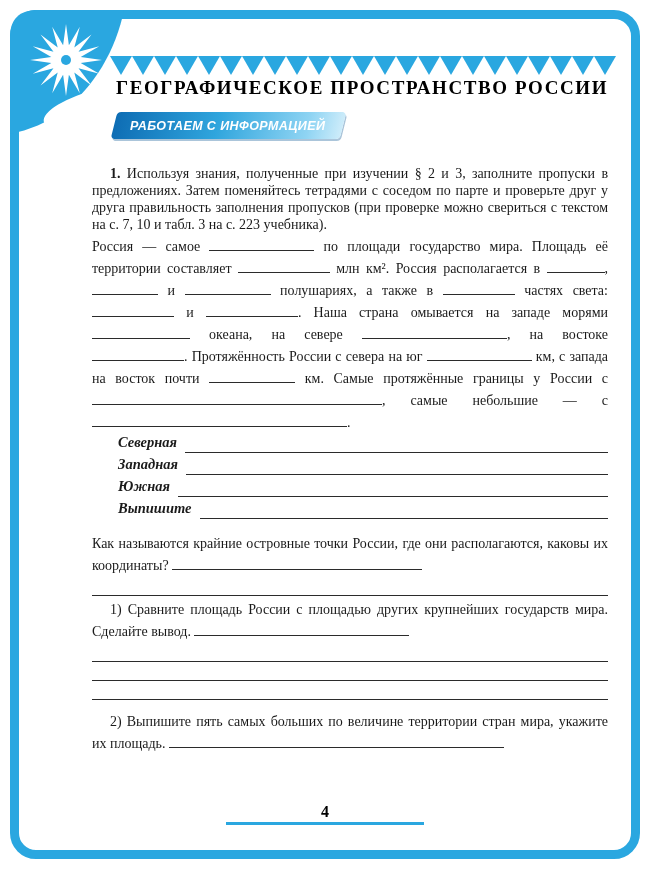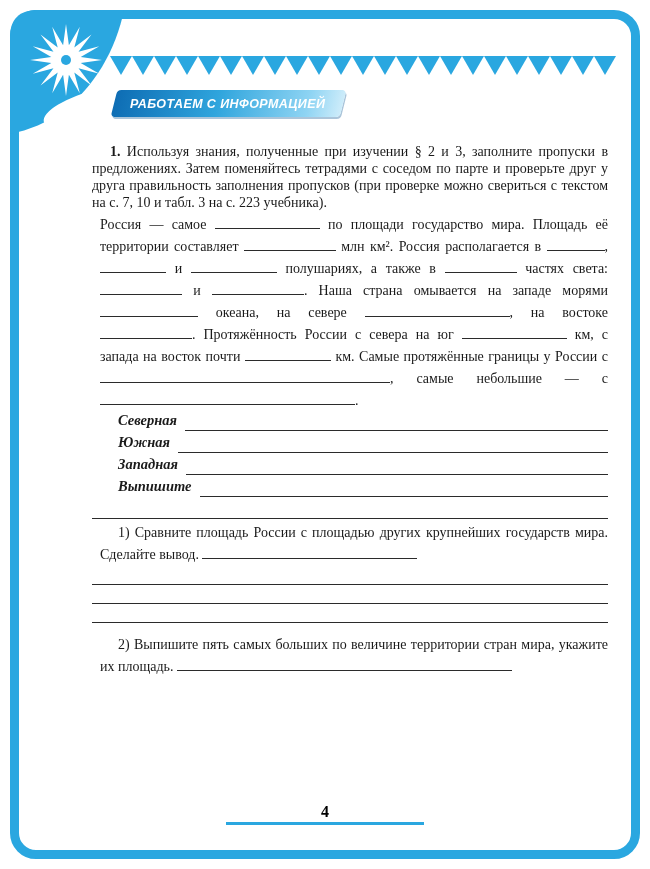--- a/index.html
+++ b/index.html
@@ -52,21 +52,20 @@
 
   .task-intro {
     margin-top:26px; font-size:14px; line-height:17px;
     text-indent:18px; text-align:justify;
   }
   .task-num { font-weight:bold; }
 
   .fill-para {
     margin-top:3px; font-size:14px; line-height:22px;
     text-align:justify;
-    margin-left:8px;
   }
   .indent { text-indent:18px; }
   .gap-top { margin-top:11px; }
 
   .blank {
     display:inline-block; height:13px;
     border-bottom:1px solid #2b2b2b;
   }
 
   .point-row { display:flex; height:22px; padding-left:26px; }
@@ -101,49 +100,51 @@
     <defs>
       <pattern id="zz" width="22" height="19" patternUnits="userSpaceOnUse">
         <polygon points="0,0 22,0 11,19" fill="#2aa7e0"></polygon>
       </pattern>
     </defs>
     <rect width="506" height="19" fill="url(#zz)"></rect>
   </svg>
 
   <div class="content">
 
+    <h1 class="title">ГЕОГРАФИЧЕСКОЕ ПРОСТРАНСТВО РОССИИ</h1>
 
     <div class="banner-row">
       <div class="banner">
         <span class="banner-label">РАБОТАЕМ С ИНФОРМАЦИЕЙ</span>
       </div>
     </div>
 
     <p class="task-intro"><span class="task-num">1.</span> <span>Используя знания, полученные при изучении § 2 и 3, заполните пропуски в предложениях. Затем поменяйтесь тетрадями с соседом по парте и проверьте друг у друга правильность заполнения пропусков (при проверке можно свериться с текстом на с. 7, 10 и табл. 3 на с. 223 учебника).</span></p>
 
     <p class="fill-para">Россия — самое <span class="blank" style="width: 105px;"></span> по площади государство мира. Площадь её территории составляет <span class="blank" style="width: 92px;"></span> млн км². Россия располагается в <span class="blank" style="width: 58px;"></span>, <span class="blank" style="width: 66px;"></span> и <span class="blank" style="width: 86px;"></span> полушариях, а также в <span class="blank" style="width: 72px;"></span> частях света: <span class="blank" style="width: 82px;"></span> и <span class="blank" style="width: 92px;"></span>. Наша страна омывается на западе морями <span class="blank" style="width: 98px;"></span> океана, на севере <span class="blank" style="width: 145px;"></span>, на востоке <span class="blank" style="width: 92px;"></span>. Протяжённость России с севера на юг <span class="blank" style="width: 105px;"></span> км, с запада на восток почти <span class="blank" style="width: 86px;"></span> км. Самые протяжённые границы у России с <span class="blank" style="width: 290px;"></span>, самые небольшие — с <span class="blank" style="width: 255px;"></span>.</p>
 
 
     <div class="point-row">
       <span class="point-label">Северная</span>
       <span class="point-line"></span>
     </div>
     <div class="point-row">
-      <span class="point-label">Южная</span>
+      <span class="point-label">Западная</span>
       <span class="point-line"></span>
     </div>
     <div class="point-row">
-      <span class="point-label">Западная</span>
+      <span class="point-label">Южная</span>
       <span class="point-line"></span>
     </div>
     <div class="point-row">
       <span class="point-label">Выпишите</span>
       <span class="point-line"></span>
     </div>
 
+    <p class="fill-para gap-top">Как называются крайние островные точки России, где они располагаются, каковы их координаты? <span class="blank" style="width: 250px;"></span></p>
     <div class="ruled"></div>
 
 
     <p class="fill-para indent">1) Сравните площадь России с площадью других крупнейших государств мира. Сделайте вывод. <span class="blank" style="width: 215px;"></span></p>
     <div class="ruled"></div>
     <div class="ruled"></div>
     <div class="ruled"></div>
 
     <p class="fill-para indent gap-top">2) Выпишите пять самых больших по величине территории стран мира, укажите их площадь. <span class="blank" style="width: 335px;"></span></p>
 

